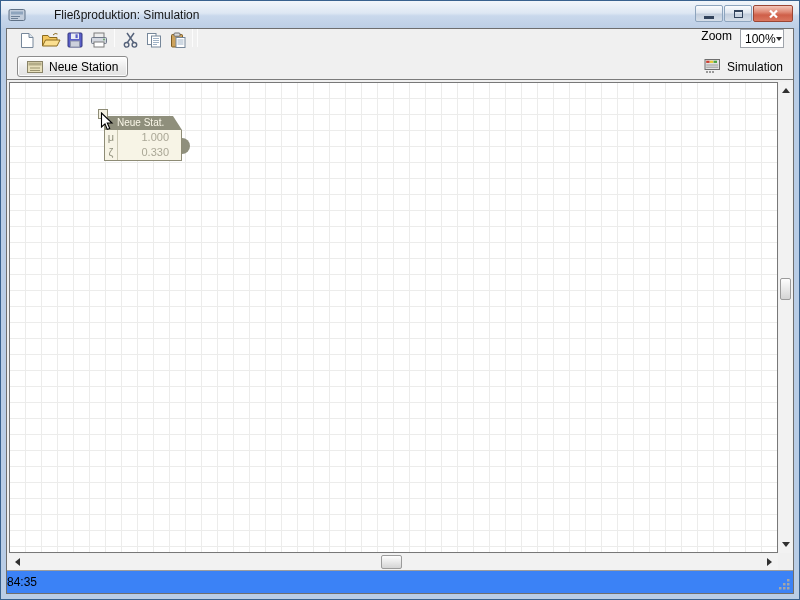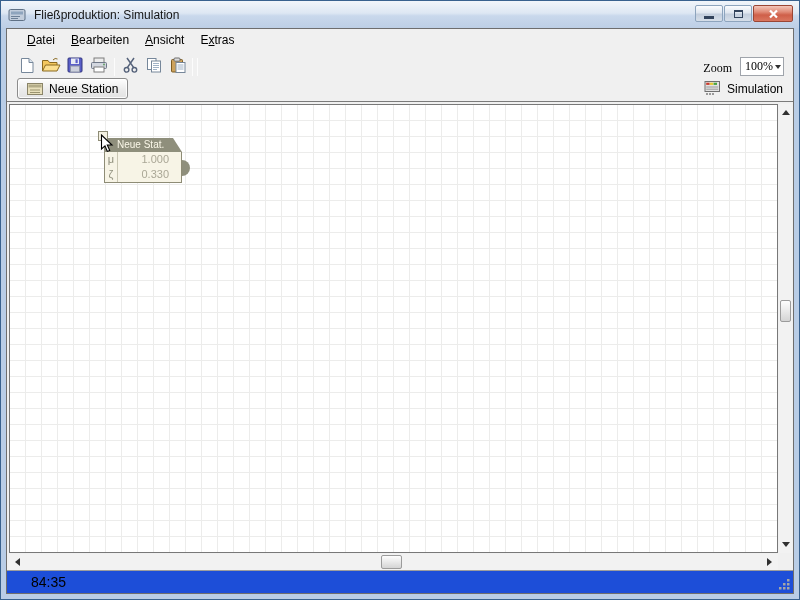--- a/index.html
+++ b/index.html
@@ -4,21 +4,21 @@
 <style>
   html,body { margin:0; padding:0; background:#9db7d5; }
   body { width:800px; height:600px; font-family:"Liberation Sans", sans-serif; overflow:hidden; }
   * { box-sizing:border-box; }
 
   .window { width:800px; height:600px; border:1px solid #38618e; background:#b9cde6;
             display:flex; flex-direction:column; }
 
   
   .titlebar { height:27px; flex:0 0 27px; display:flex; align-items:center; padding:0 6px 0 7px;
-              background:linear-gradient(#f1f5fa, #dde7f3 45%, #c9d8ec 55%, #bdcfe6); }
+              background:linear-gradient(#f1f5fa, #dde7f3 45%, #c9d8ec 55%, #bdcfe6);gap:20px; }
   .app-icon { width:20px; height:16px; }
   .title-text { font-size:12px; color:#151515; margin-left:6px; flex:1;
                 white-space:nowrap; overflow:hidden; }
   .winbtns { display:flex; gap:1px; align-self:flex-start; margin-top:4px; }
   .winbtn { width:28px; height:17px; border:1px solid #8da4bd; border-radius:2px;
             background:linear-gradient(#fbfcfe, #dfe6ef 45%, #c3cedd 55%, #d6dfe9);
             display:flex; align-items:center; justify-content:center; padding:0; cursor:default; }
   .winbtn.close { width:40px; border-color:#9a4534;
             background:linear-gradient(#f3c6ba, #e08a76 40%, #cf5f49 60%, #da765f); }
   .g-min { width:10px; height:3px; background:#32435c; margin-top:7px; }
@@ -26,21 +26,21 @@
 
   
   .clientarea { flex:1; min-height:0; margin:0 5px 5px 5px; border:1px solid #6e6e6e;
                 background:#f0f0f0; display:flex; flex-direction:column; }
 
   .menubar { height:22px; flex:0 0 22px; display:flex; align-items:center;
              padding-left:12px; font-size:12px; color:#000; }
   .menu-item { padding:3px 8px; cursor:default; }
   .menu-item .mkey { text-decoration:underline; }
 
-  .toolbar1 { height:25px; flex:0 0 25px; display:flex; align-items:flex-end; padding:0 9px 0 8px;font-family:Liberation Serif, serif; }
+  .toolbar1 { height:25px; flex:0 0 25px; display:flex; align-items:flex-start; padding:0 9px 0 8px; }
   .tbtn { width:24px; height:22px; display:flex; align-items:center; justify-content:center; }
   .tsep { width:1px; height:18px; background:#b2b2b2; border-right:1px solid #fcfcfc; margin:0 3px; }
   .tsep.tight { margin:0 2px; }
   .spacer { flex:1; }
   .zoom-label { font-size:12px; margin-right:8px; }
   .zoom-combo { width:44px; height:19px; background:#fff; border:1px solid #9fa4ab;
                 display:flex; align-items:center; font-size:12px; }
   .zoom-value { flex:1; padding-left:4px; }
   .zoom-arrow-btn { width:13px; height:100%; display:flex; align-items:center; justify-content:center; }
   .caret-down { width:0; height:0; border:3px solid transparent; border-top:4px solid #303030; margin-top:4px; }
@@ -92,23 +92,23 @@
   .st-bump { position:absolute; right:-8px; top:22px; width:16px; height:16px;
              border-radius:50%; background:#8f8f7c; z-index:0; }
   .st-body { position:relative; z-index:1; background:#f7f4e6;
              border:1px solid #8e8c76; border-top:none; }
   .st-row { display:flex; height:15px; line-height:15px; }
   .st-sym { width:13px; text-align:center; color:#8f8f7c; border-right:1px solid #c9c6b2; font-size:11px; }
   .st-val { flex:1; text-align:right; padding-right:12px; color:#aaa796; font-size:11px; }
   .cursor { position:absolute; left:2px; top:3px; z-index:4; }
 
   
-  .statusbar { height:23px; flex:0 0 23px; border-top:1px solid #9d9d9d; background:#1d4ed8;
-               display:flex; align-items:center; font-size:14px; color:#000;
-               padding-left:24px; position:relative; }
+  .statusbar { height:23px; flex:0 0 23px; border-top:1px solid #9d9d9d; background:#3b82f6;
+               display:flex; align-items:center; font-size:12px; color:#000;
+               padding-left:0; position:relative; }
   .grip { position:absolute; right:2px; bottom:2px; }
 </style>
 </head>
 <body>
 
 <div class="window">
 
   <div class="titlebar">
     <svg class="app-icon" viewBox="0 0 20 16">
       <rect x="1" y="2.5" width="16" height="11" rx="1.5" fill="#c2cddc" stroke="#5f7186"></rect>
@@ -127,26 +127,20 @@
       <div class="winbtn close">
         <svg width="11" height="10" viewBox="0 0 11 10">
           <path d="M2 1.5 L9 8.5 M9 1.5 L2 8.5" stroke="#ffffff" stroke-width="2.2"></path>
         </svg>
       </div>
     </div>
   </div>
 
   <div class="clientarea">
 
-    <div class="menubar">
-      <div class="menu-item"><span></span><span class="mkey">D</span><span>atei</span></div>
-      <div class="menu-item"><span></span><span class="mkey">B</span><span>earbeiten</span></div>
-      <div class="menu-item"><span></span><span class="mkey">A</span><span>nsicht</span></div>
-      <div class="menu-item"><span>E</span><span class="mkey">x</span><span>tras</span></div>
-    </div>
 
     <div class="toolbar1">
       <div class="tbtn">
         <svg width="16" height="17" viewBox="0 0 16 17">
           <path d="M2.5 1.5 h7.5 l4 4 v10 h-11.5 z" fill="#ffffff" stroke="#76879a"></path>
           <path d="M10 1.5 v4 h4" fill="#dbe4ee" stroke="#76879a"></path>
         </svg>
       </div>
       <div class="tbtn">
         <svg width="20" height="16" viewBox="0 0 20 16">

